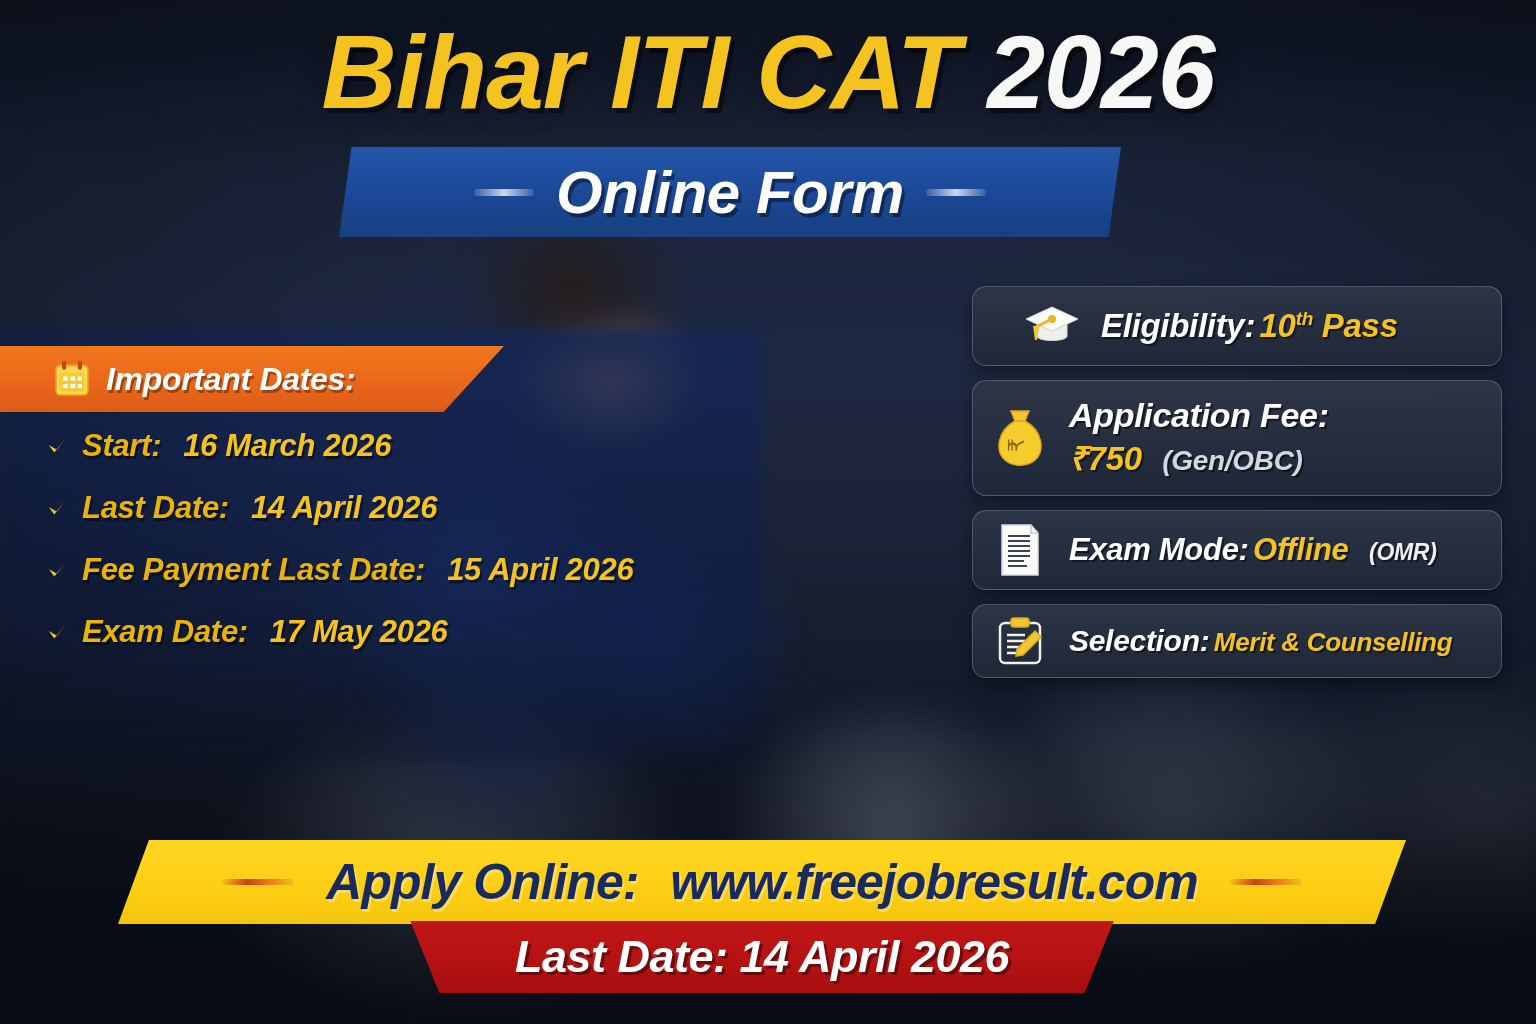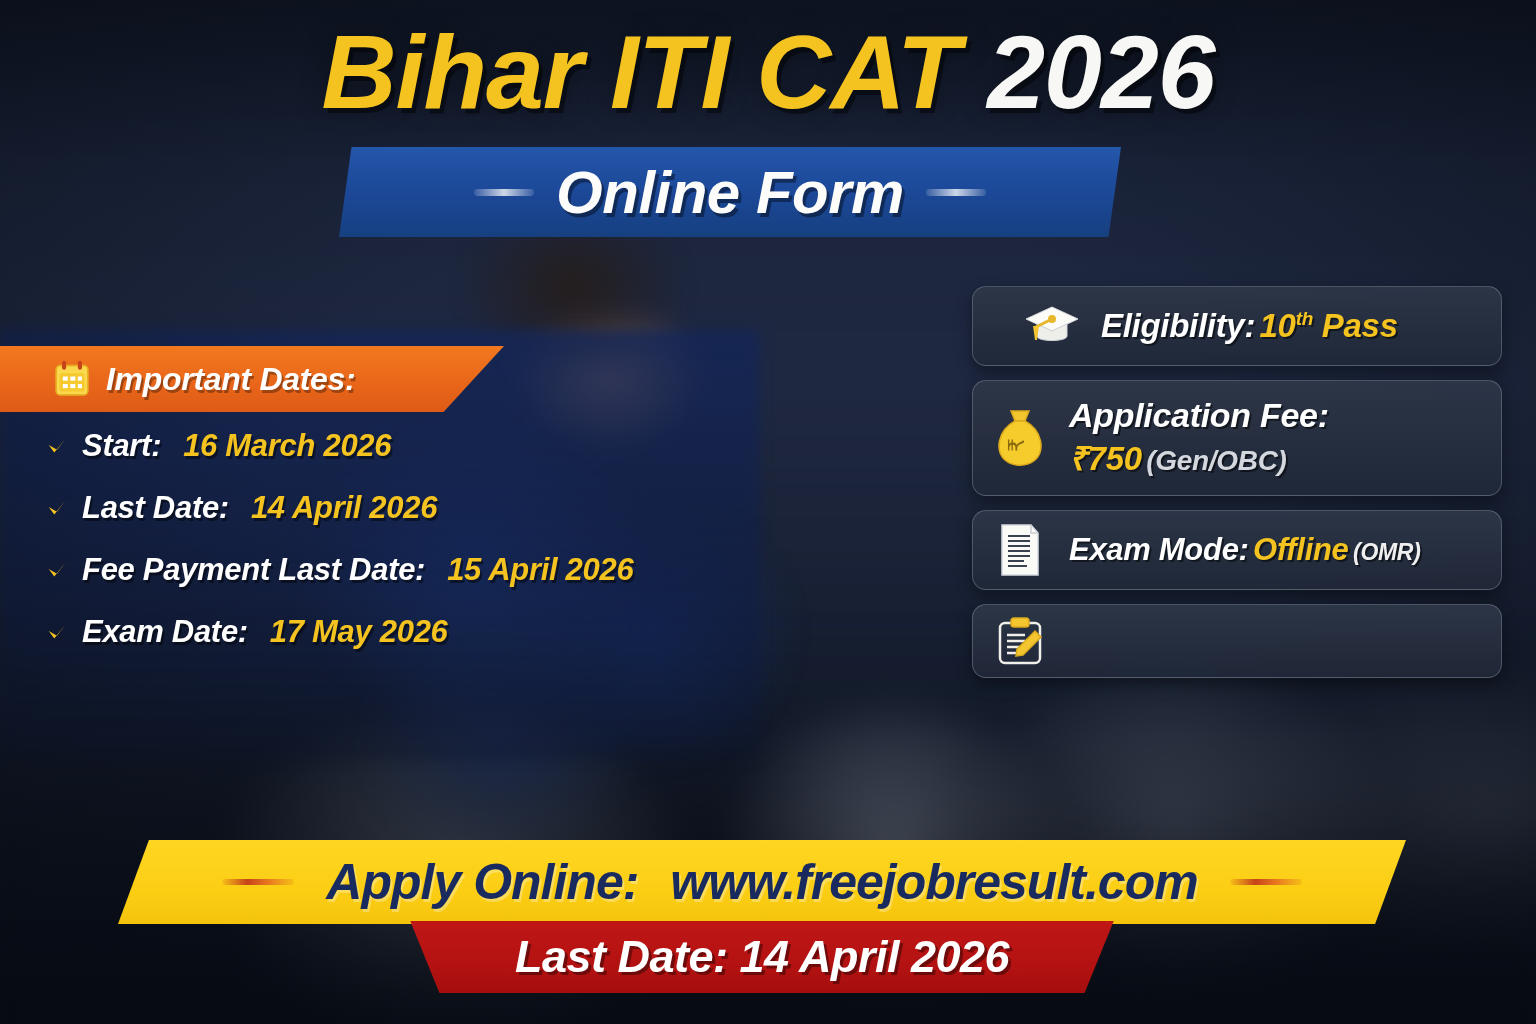--- a/index.html
+++ b/index.html
@@ -101,21 +101,21 @@
     color:#FFFFFF;font-size:32px;font-weight:bold;font-style:italic;letter-spacing:-.3px;
     text-shadow:2px 3px 0 rgba(0,0,0,.32);white-space:nowrap;
   }
   .cal-icon{width:40px;height:40px;flex:0 0 auto;}
 
   
   .dates{position:absolute;left:46px;top:428px;width:660px;}
   .date-row{display:flex;align-items:center;gap:14px;margin-bottom:26px;white-space:nowrap;}
   .tick{width:22px;height:22px;flex:0 0 auto;}
   .date-label{
-    color:#ffffff;font-size:31px;font-weight:bold;font-style:italic;letter-spacing:-.3px;
+    color:#eab308;font-size:31px;font-weight:bold;font-style:italic;letter-spacing:-.3px;
     text-shadow:2px 3px 0 rgba(0,0,0,.45);
   }
   .date-value{
     color:#F5C320;font-size:31px;font-weight:bold;font-style:italic;letter-spacing:-.3px;
     text-shadow:2px 3px 0 rgba(0,0,0,.45);margin-left:8px;
   }
 
   
   .cards{position:absolute;left:972px;top:286px;width:530px;}
   .card{
@@ -125,21 +125,21 @@
     margin-bottom:14px;
     display:flex;align-items:center;gap:18px;
     padding:12px 16px;
     box-shadow:0 6px 16px rgba(0,0,0,.40);
   }
   .card .ico{width:62px;flex:0 0 auto;display:flex;align-items:center;justify-content:center;}
   .card .body{flex:1 1 auto;min-width:0;}
   .card-line{white-space:nowrap;}
   .c-lbl{color:#FFFFFF;font-weight:bold;font-style:italic;letter-spacing:-.3px;text-shadow:2px 2px 0 rgba(0,0,0,.5);}
   .c-val{color:#F5C320;font-weight:bold;font-style:italic;letter-spacing:-.3px;text-shadow:2px 2px 0 rgba(0,0,0,.5);}
-  .c-sub{color:#D4D8DE;font-weight:bold;font-style:italic;letter-spacing:-.3px;text-shadow:2px 2px 0 rgba(0,0,0,.5);}
+  .c-sub{color:#D4D8DE;font-weight:bold;font-style:italic;letter-spacing:-.3px;text-shadow:2px 2px 0 rgba(0,0,0,.5);margin-left:16px;}
   #card-eligibility{height:80px;padding-left:48px;}
   #card-eligibility .c-lbl,#card-eligibility .c-val{font-size:33px;}
   #card-eligibility sup{font-size:19px;}
   #card-fee{height:116px;}
   #card-fee .c-lbl{font-size:34px;}
   #card-fee .c-val{font-size:33px;}
   #card-fee .c-sub{font-size:28px;}
   #card-mode{height:80px;}
   #card-mode .c-lbl{font-size:31px;}
   #card-mode .c-val{font-size:31px;}
@@ -320,20 +320,24 @@
           <rect x="16" y="3" width="18" height="9" rx="3" fill="#F3C52E" stroke="#D9A91E" stroke-width="1.5"></rect>
           <g stroke="#F0EFEA" stroke-width="2.5">
             <line x1="12" y1="20" x2="30" y2="20"></line>
               <line x1="12" y1="26" x2="30" y2="26"></line>
             <line x1="12" y1="32" x2="26" y2="32"></line>
               <line x1="12" y1="38" x2="23" y2="38"></line>
           </g>
           <path d="M40 16 L46 22 L28 40 L21 41 L22 34 Z" fill="#F3C52E" stroke="#D9A91E" stroke-width="1.5"></path>
         </svg>
       </span>
+      <span class="body card-line">
+        <span class="c-lbl">Selection:</span>
+        <span class="c-val">Merit &amp; Counselling</span>
+      </span>
     </div>
 
   </div>
 
   <div class="applybar">
     <span class="rdash"></span>
     <span class="atxt">Apply Online:</span>
     <span class="atxt">www.freejobresult.com</span>
     <span class="rdash"></span>
   </div>

